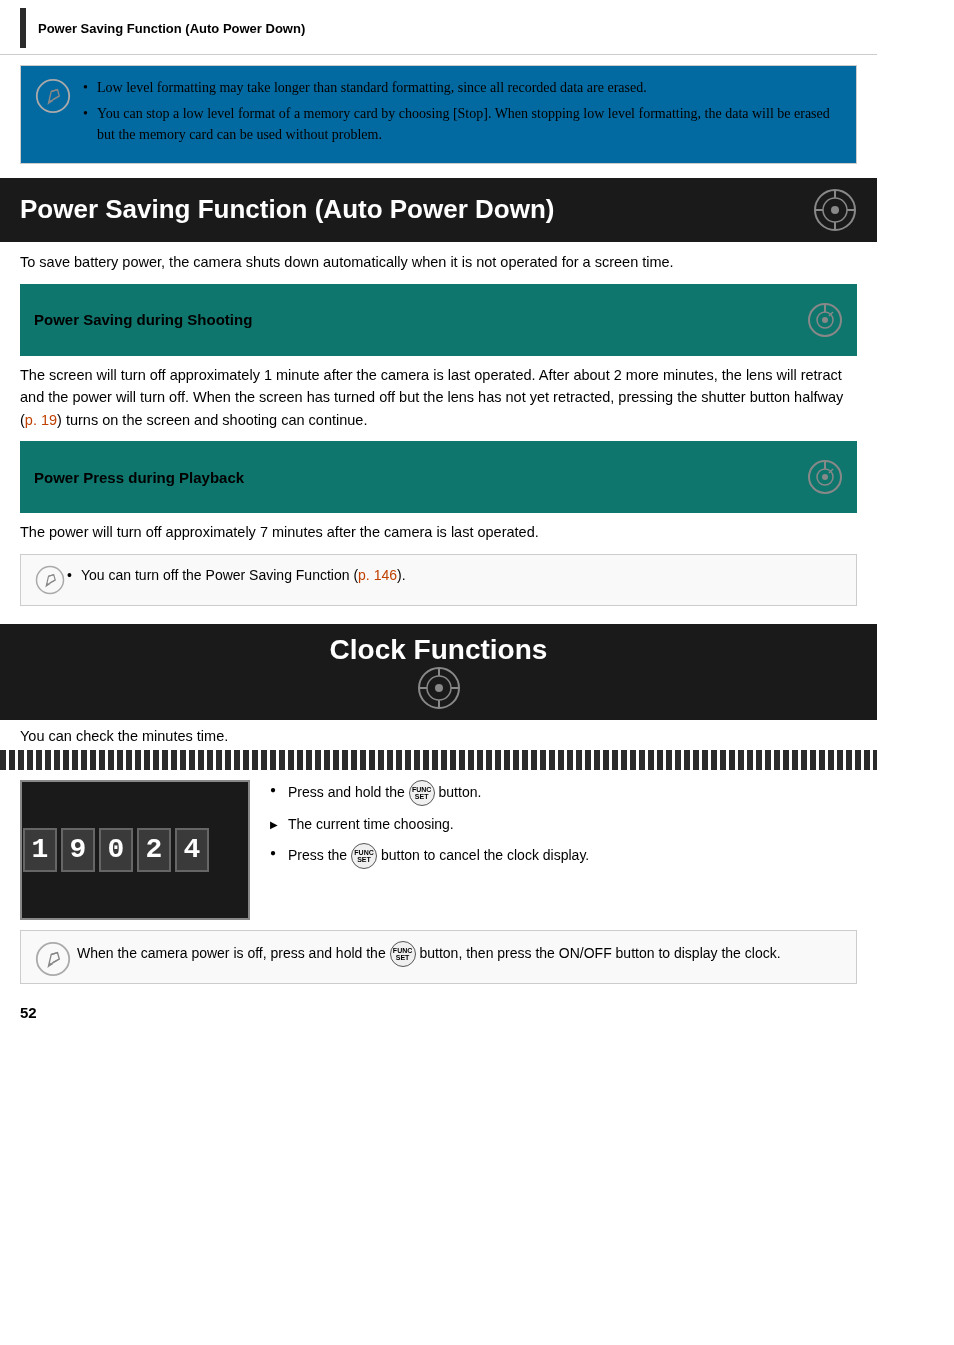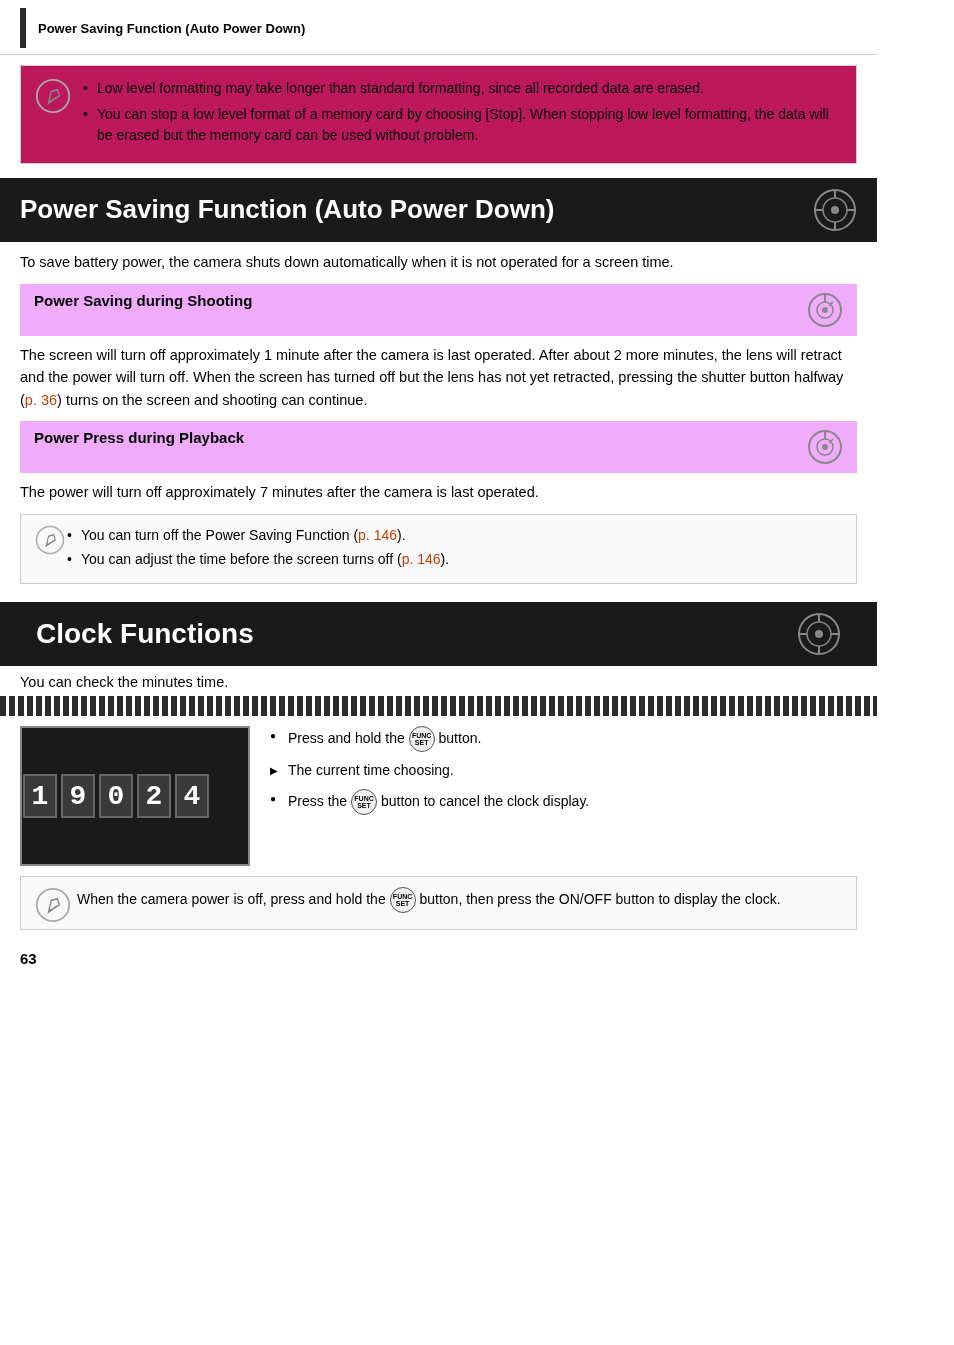--- a/index.html
+++ b/index.html
@@ -37,24 +37,25 @@
     .top-header-title {
       font-size: 13px;
       font-weight: bold;
       color: #000;
     }
 
     
     .note-box {
       margin: 10px 20px 10px 20px;
       border: 1px solid #ccc;
-      background: #be185d;
+      background: #0369a1;
       padding: 12px 14px 12px 14px;
       display: flex;
       gap: 12px;
+      font-family: Liberation Serif, serif;
     }
     .note-icon {
       flex-shrink: 0;
       width: 36px;
       height: 36px;
     }
     .note-icon svg {
       width: 36px;
       height: 36px;
     }
@@ -96,25 +97,25 @@
     }
 
     .section-intro {
       font-size: 14.5px;
       line-height: 1.5;
       margin: 10px 20px 10px 20px;
     }
 
     
     .sub-section-header {
-      background: #f0abfc;
-      display: flex;
-      align-items: flex-start;
+      background: #0f766e;
+      display: flex;
+      align-items: center;
       justify-content: space-between;
-      padding: 8px 14px;
+      padding: 18px 14px;
       margin: 10px 20px 8px 20px;
     }
     .sub-section-title {
       font-size: 15px;
       font-weight: bold;
       color: #000;
     }
     .sub-section-icon {
       width: 36px;
       height: 36px;
@@ -152,25 +153,26 @@
       font-size: 14px;
       margin-bottom: 4px;
     }
 
     
     .clock-section-heading {
       background: #1a1a1a;
       color: #fff;
       font-size: 28px;
       font-weight: bold;
-      padding: 10px 36px;
+      padding: 10px 8px;
       margin: 18px 0 0 0;
       display: flex;
       align-items: center;
       justify-content: space-between;
+      flex-direction: column;
     }
 
     .clock-intro {
       font-size: 14.5px;
       margin: 8px 20px 6px 20px;
     }
 
     
     .striped-bar {
       height: 20px;
@@ -358,21 +360,21 @@
         <circle cx="18" cy="18" r="16" fill="none" stroke="#888" stroke-width="2"></circle>
         <circle cx="18" cy="18" r="8" fill="none" stroke="#888" stroke-width="1.5"></circle>
         <circle cx="18" cy="18" r="3" fill="#888"></circle>
         <line x1="18" y1="2" x2="18" y2="10" stroke="#888" stroke-width="2"></line>
         <line x1="26" y1="10" x2="22" y2="14" stroke="#888" stroke-width="1.5"></line>
       </svg>
     </div>
   </div>
 
   <p class="sub-section-text">
-    The screen will turn off approximately 1 minute after the camera is last operated. After about 2 more minutes, the lens will retract and the power will turn off. When the screen has turned off but the lens has not yet retracted, pressing the shutter button halfway (<a class="link-text">p. 36</a>) turns on the screen and shooting can continue.
+    The screen will turn off approximately 1 minute after the camera is last operated. After about 2 more minutes, the lens will retract and the power will turn off. When the screen has turned off but the lens has not yet retracted, pressing the shutter button halfway (<a class="link-text">p. 19</a>) turns on the screen and shooting can continue.
   </p>
 
   <div class="sub-section-header">
     <span class="sub-section-title">Power Press during Playback</span>
     <div class="sub-section-icon">
       <svg viewBox="0 0 36 36" xmlns="http://www.w3.org/2000/svg">
         <circle cx="18" cy="18" r="16" fill="none" stroke="#888" stroke-width="2"></circle>
         <circle cx="18" cy="18" r="8" fill="none" stroke="#888" stroke-width="1.5"></circle>
         <circle cx="18" cy="18" r="3" fill="#888"></circle>
         <line x1="18" y1="2" x2="18" y2="10" stroke="#888" stroke-width="2"></line>
@@ -389,21 +391,20 @@
         <circle cx="20" cy="20" r="18" fill="none" stroke="#aaa" stroke-width="2"></circle>
         <path d="M15 28 L18 15 L25 13 L27 20 L20 24 Z" fill="none" stroke="#888" stroke-width="1.5"></path>
         <path d="M18 15 L25 13" stroke="#888" stroke-width="1.5"></path>
         <path d="M15 28 L16 24 L20 26 Z" fill="#888"></path>
         <line x1="20" y1="24" x2="27" y2="20" stroke="#888" stroke-width="1.5"></line>
       </svg>
     </div>
     <div class="note-content">
       <ul>
         <li>You can turn off the Power Saving Function (<a class="link-text">p. 146</a>).</li>
-        <li>You can adjust the time before the screen turns off (<a class="link-text">p. 146</a>).</li>
       </ul>
     </div>
   </div>
 
   <div class="clock-section-heading">
     <span>Clock Functions</span>
     <div class="heading-camera-icon">
       <svg viewBox="0 0 44 44" xmlns="http://www.w3.org/2000/svg">
         <circle cx="22" cy="22" r="20" fill="none" stroke="#888" stroke-width="2"></circle>
         <circle cx="22" cy="22" r="12" fill="none" stroke="#888" stroke-width="1.5"></circle>
@@ -455,15 +456,15 @@
         <path d="M18 15 L25 13" stroke="#888" stroke-width="1.5"></path>
         <path d="M15 28 L16 24 L20 26 Z" fill="#888"></path>
         <line x1="20" y1="24" x2="27" y2="20" stroke="#888" stroke-width="1.5"></line>
       </svg>
     </div>
     <div class="note-content">
       When the camera power is off, press and hold the <span class="func-btn">FUNC<br>SET</span> button, then press the ON/OFF button to display the clock.
     </div>
   </div>
 
-  <div class="page-number">63</div>
+  <div class="page-number">52</div>
 
 </div>
 
 </body></html>

